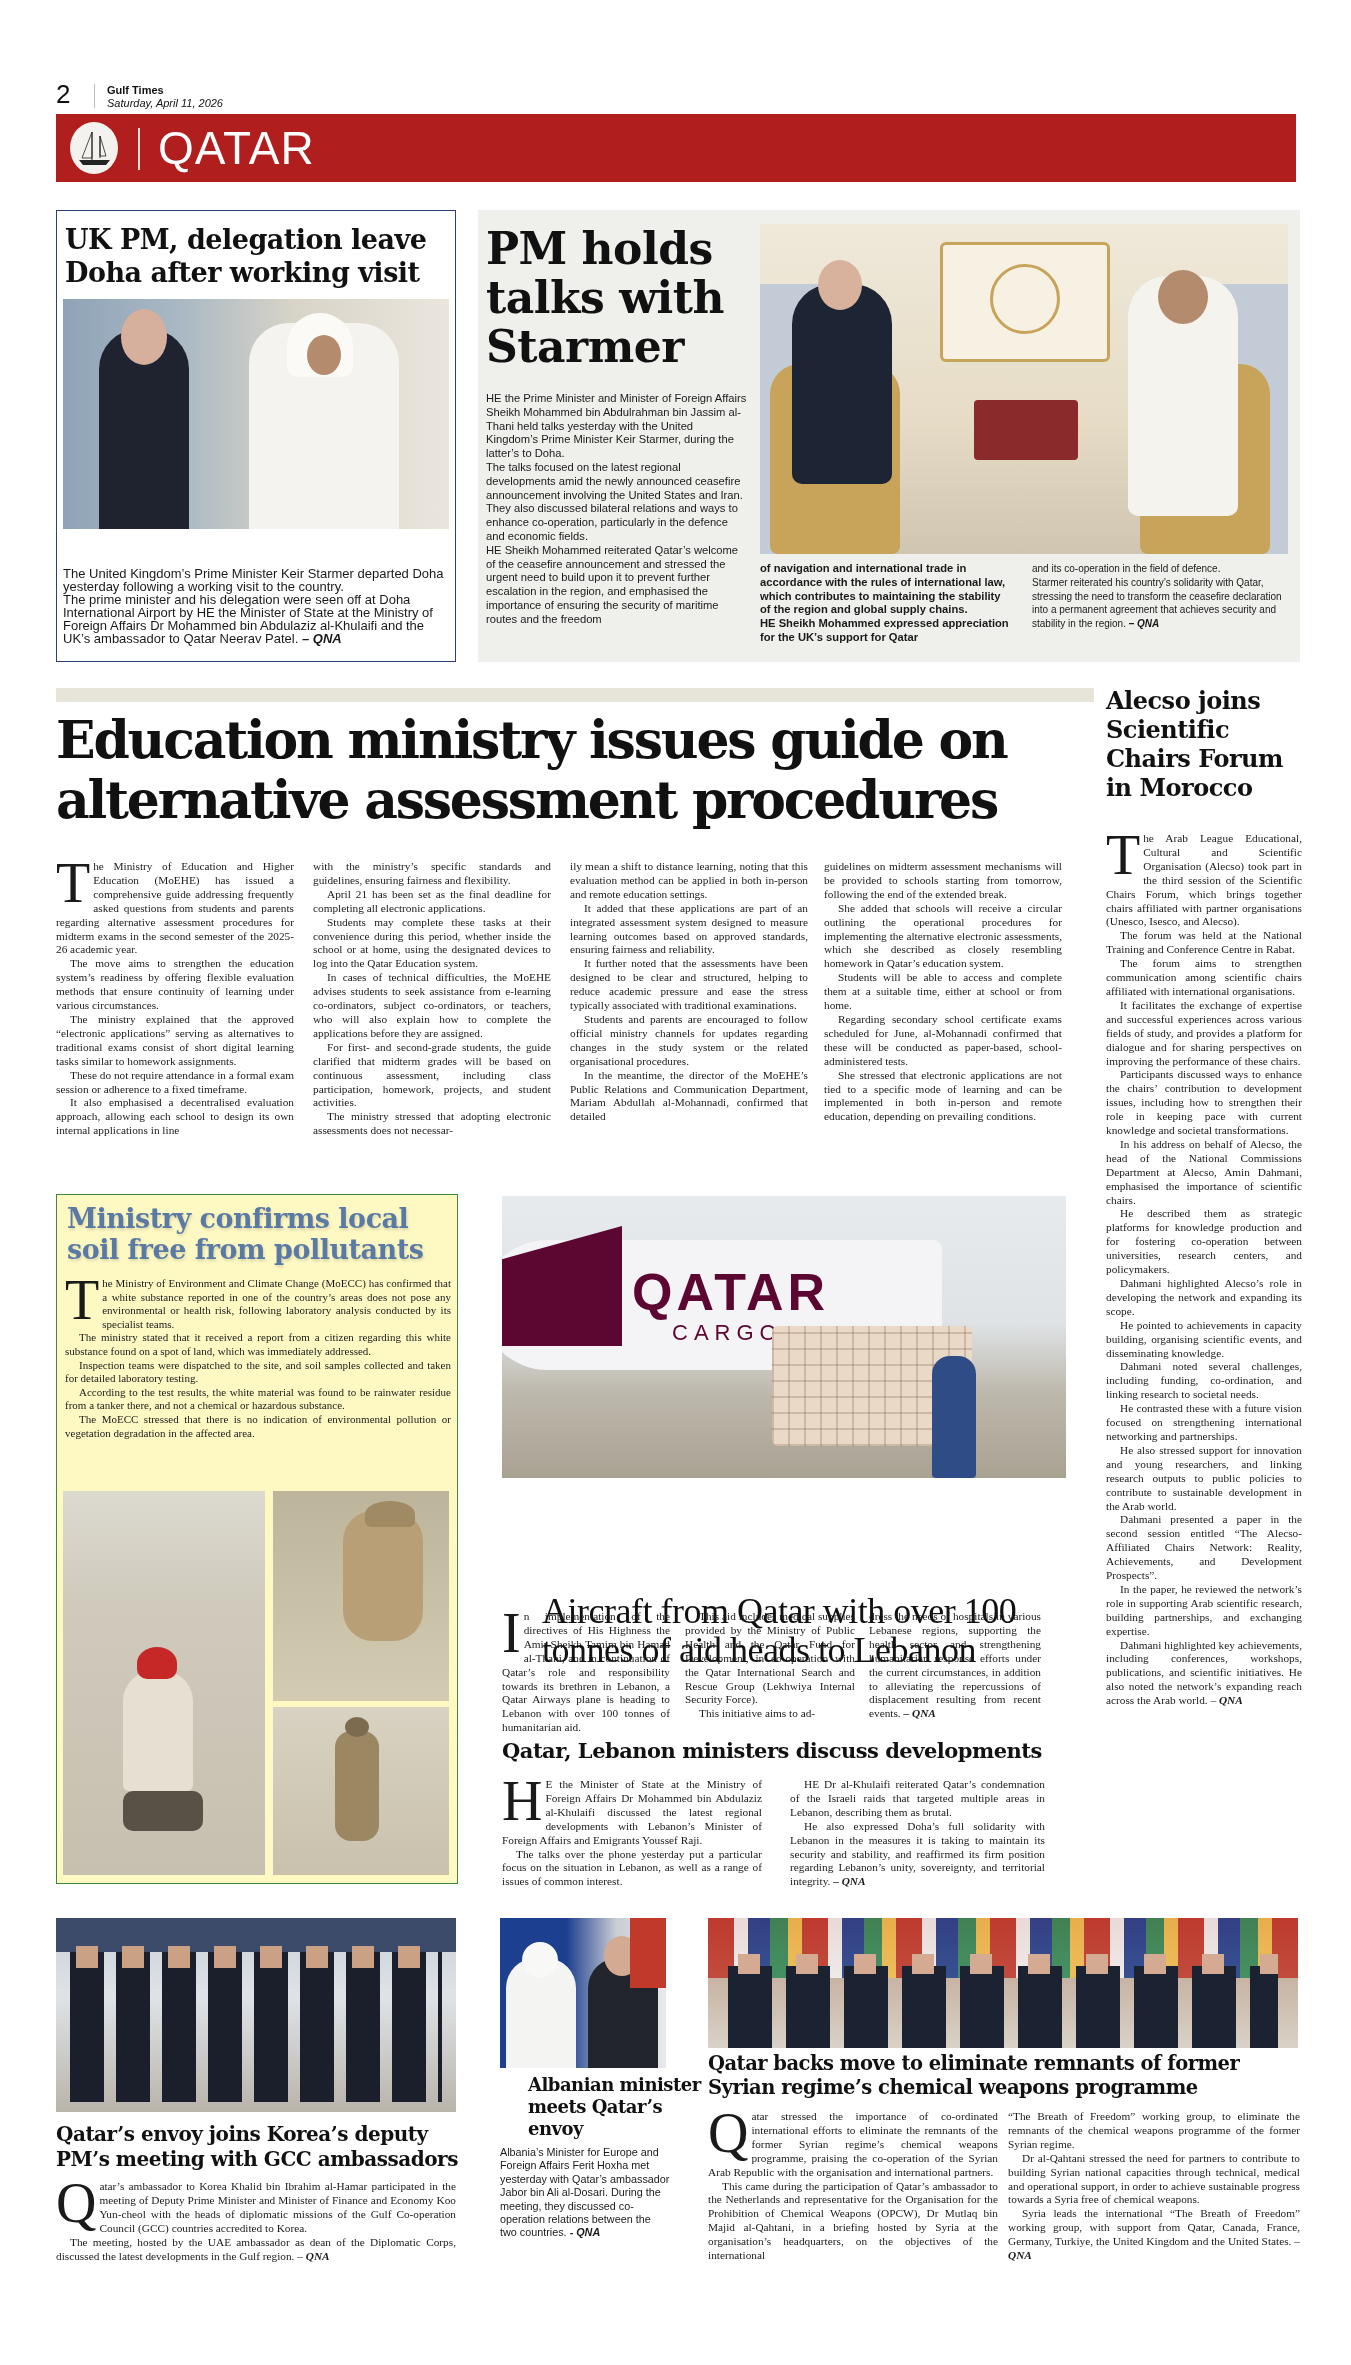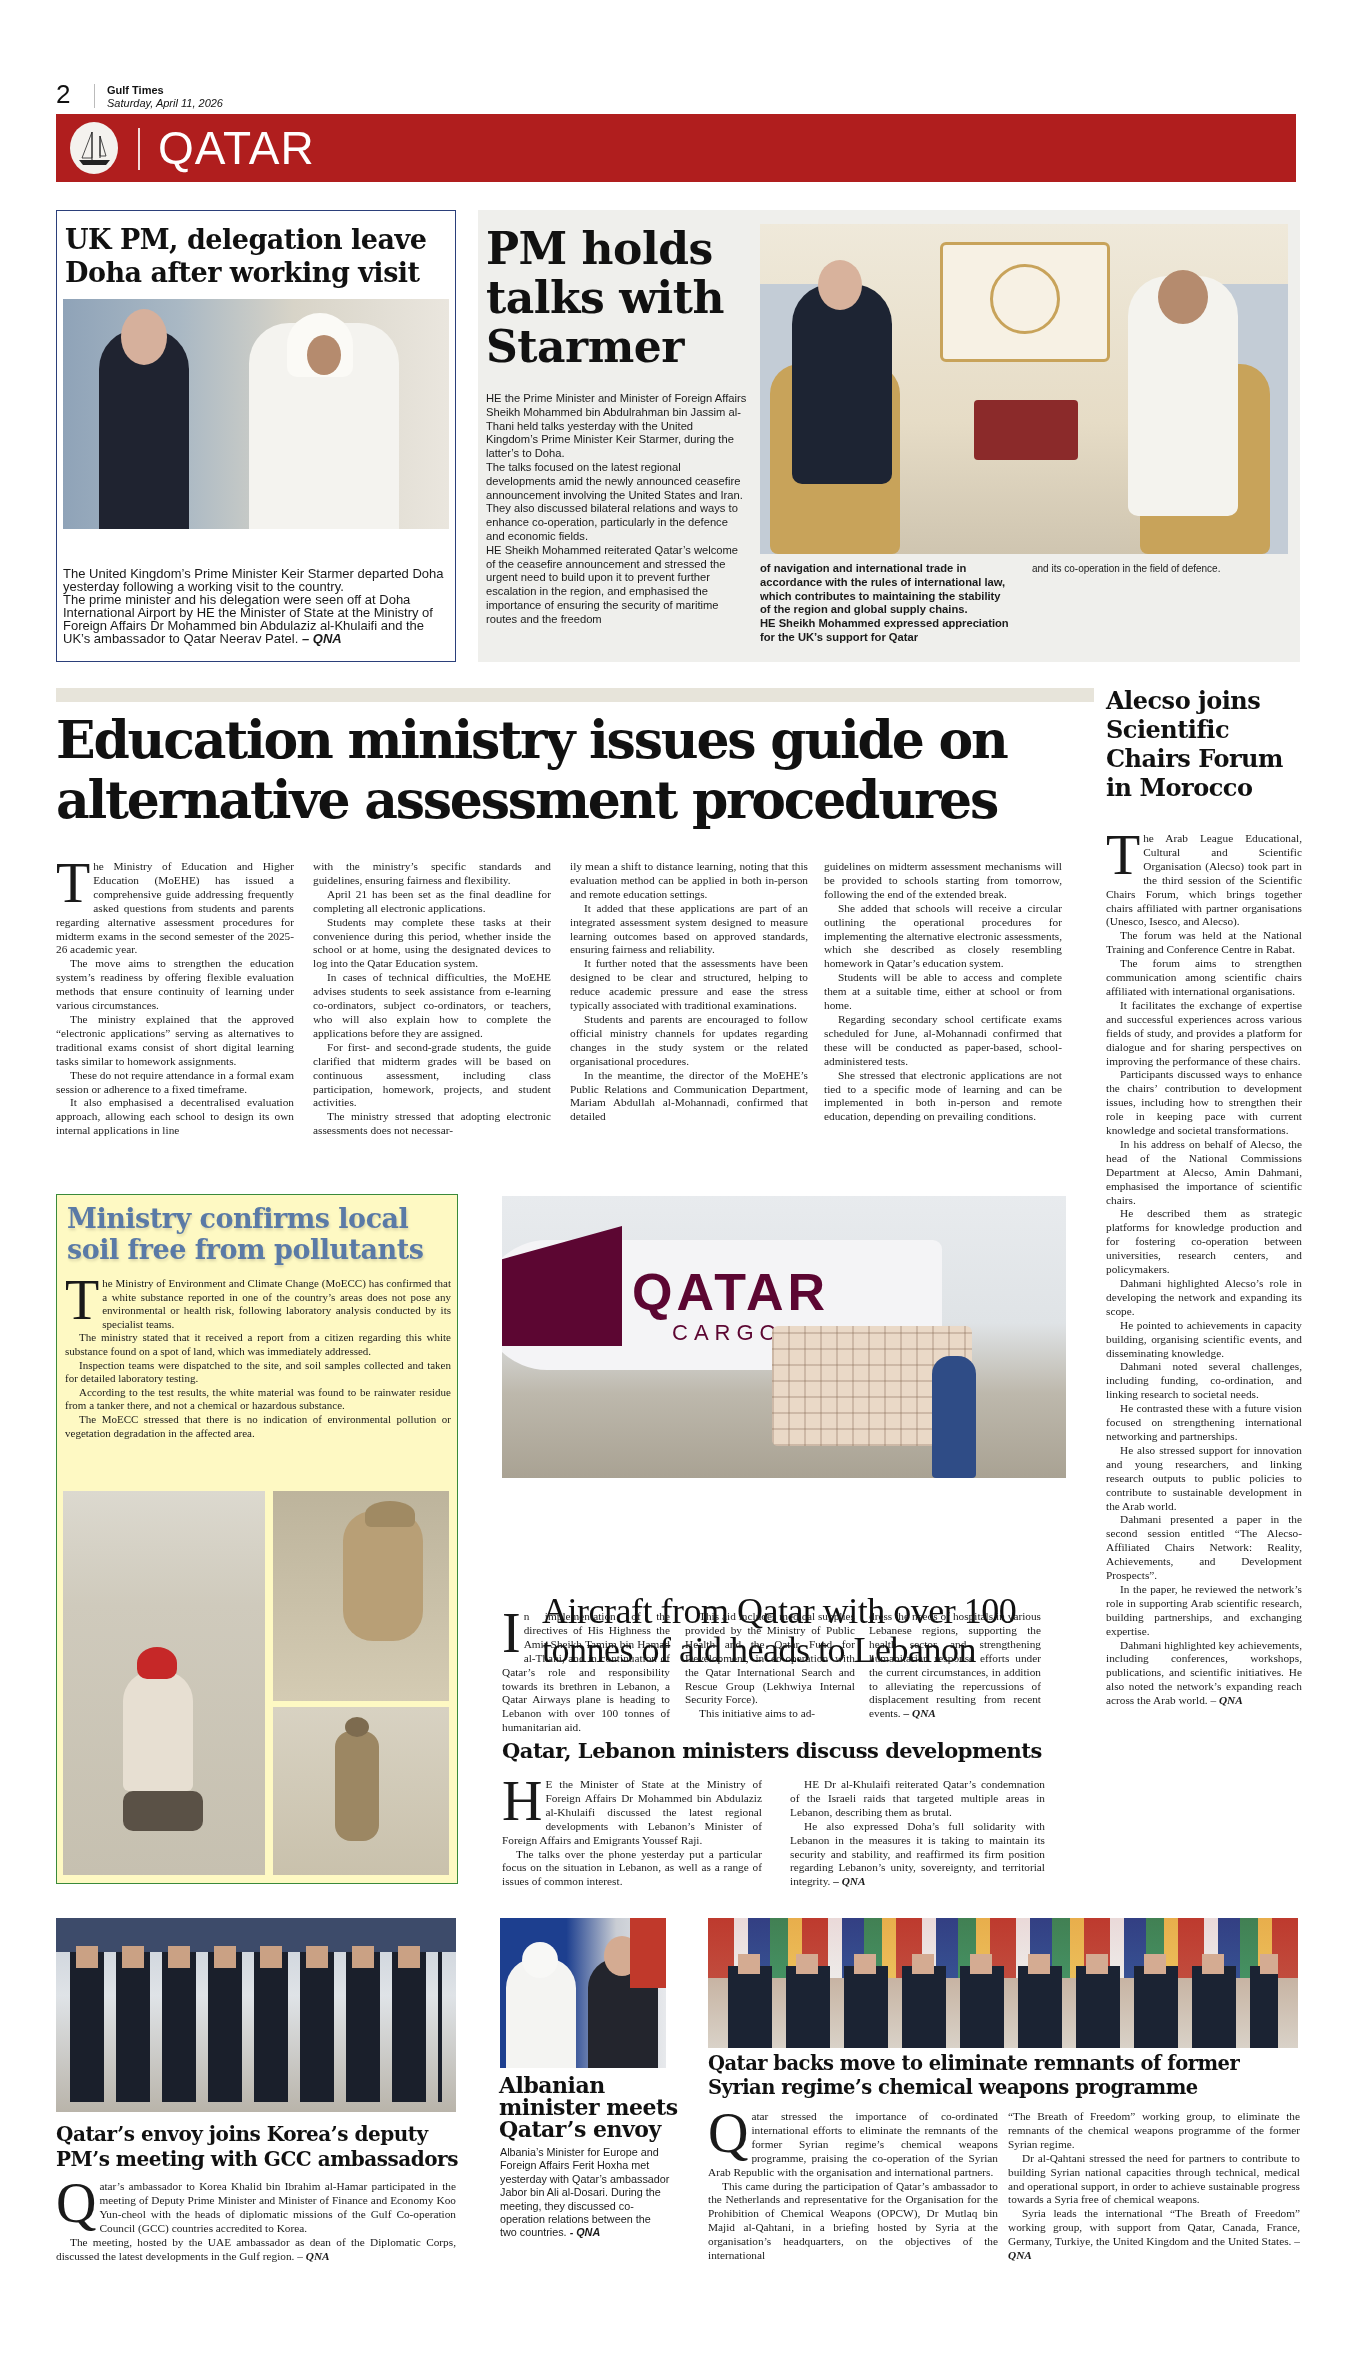--- a/index.html
+++ b/index.html
@@ -75,20 +75,21 @@
     <p>The talks focused on the latest regional developments amid the newly announced ceasefire announcement involving the United States and Iran.</p>
     <p>They also discussed bilateral relations and ways to enhance co-operation, particularly in the defence and economic fields.</p>
     <p>HE Sheikh Mohammed reiterated Qatar’s welcome of the ceasefire announcement and stressed the urgent need to build upon it to prevent further escalation in the region, and emphasised the importance of ensuring the security of maritime routes and the freedom</p>
   </div>
   <div class="abs body-sans" style="left:282px;top:352px;width:254px;font-size:11.2px;line-height:13.8px;font-weight:bold;">
     <p>of navigation and international trade in accordance with the rules of international law, which contributes to maintaining the stability of the region and global supply chains.</p>
     <p>HE Sheikh Mohammed expressed appreciation for the UK’s support for Qatar</p>
   </div>
   <div class="abs body-sans" style="left:554px;top:352px;width:262px;font-size:10px;line-height:13.8px;">
     <p>and its co-operation in the field of defence.</p>
+    <p><span>Starmer reiterated his country’s solidarity with Qatar, stressing the need to transform the ceasefire declaration into a permanent agreement that achieves security and stability in the region.</span> <span class="qna">– QNA</span></p>
   </div>
 </div>
 
 <div class="abs" style="left:56px;top:688px;width:1038px;height:14px;background:#e7e4da;"></div>
 <h1 class="abs" style="left:56px;top:710px;width:1040px;font-family:'DejaVu Serif',serif;font-weight:bold;font-size:52px;line-height:60px;letter-spacing:-2.2px;color:#111;">Education ministry issues guide on alternative assessment procedures</h1>
 
 <div class="col body-serif" style="left:56px;top:860px;width:238px;">
   <p class="first"><span class="dropcap">T</span><span>he Ministry of Education and Higher Education (MoEHE) has issued a comprehensive guide addressing frequently asked questions from students and parents regarding alternative assessment procedures for midterm exams in the second semester of the 2025-26 academic year.</span></p>
   <p>The move aims to strengthen the education system’s readiness by offering flexible evaluation methods that ensure continuity of learning under various circumstances.</p>
   <p>The ministry explained that the approved “electronic applications” serving as alternatives to traditional exams consist of short digital learning tasks similar to homework assignments.</p>
@@ -203,21 +204,21 @@
   <p><span>The meeting, hosted by the UAE ambassador as dean of the Diplomatic Corps, discussed the latest developments in the Gulf region. –</span> <span class="qna">QNA</span></p>
 </div>
 
 <div class="abs photo" style="left:500px;top:1918px;width:166px;height:150px;background:linear-gradient(90deg,#1d3f8f 0%,#1d3f8f 40%,#c9cdd4 70%,#e7e9ec 100%);">
   <div class="abs" style="left:6px;top:40px;width:70px;height:110px;background:#f4f4f2;border-radius:30px 30px 0 0;"></div>
   <div class="abs" style="left:22px;top:24px;width:36px;height:36px;background:#f8f8f6;border-radius:50%;"></div>
   <div class="abs" style="left:88px;top:40px;width:70px;height:110px;background:#23252d;border-radius:30px 30px 0 0;"></div>
   <div class="abs" style="left:104px;top:18px;width:36px;height:40px;background:#d4ab92;border-radius:50%;"></div>
   <div class="abs" style="left:130px;top:0;width:36px;height:70px;background:#c0392b;"></div>
 </div>
-<h2 class="abs slab" style="left:499px;top:2074px;width:180px;font-size:22px;line-height:22px;color:#111;">Albanian minister meets Qatar’s envoy</h2>
+<h2 class="abs slab" style="left:528px;top:2074px;width:180px;font-size:18px;line-height:22px;color:#111;">Albanian minister meets Qatar’s envoy</h2>
 <div class="col body-sans" style="left:500px;top:2146px;width:170px;font-size:10.8px;line-height:13.4px;">
   <p><span>Albania’s Minister for Europe and Foreign Affairs Ferit Hoxha met yesterday with Qatar’s ambassador Jabor bin Ali al-Dosari. During the meeting, they discussed co-operation relations between the two countries.</span> <span class="qna">- QNA</span></p>
 </div>
 
 <div class="abs photo" style="left:708px;top:1918px;width:590px;height:130px;background:linear-gradient(180deg,#b0413e 0%,#c7b3a2 45%,#d9d2c8 100%);">
   <div class="abs" style="left:0;top:0;width:590px;height:60px;background:repeating-linear-gradient(90deg,#c0392b 0 26px,#f4f4f4 26px 40px,#1d3f8f 40px 62px,#2e8b57 62px 80px,#f2c14e 80px 94px);opacity:0.85;"></div>
   <div class="abs" style="left:20px;top:48px;width:550px;height:82px;background:repeating-linear-gradient(90deg,#1b2333 0 44px,transparent 44px 58px);"></div>
   <div class="abs" style="left:30px;top:36px;width:540px;height:20px;background:repeating-linear-gradient(90deg,#d4ab92 0 22px,transparent 22px 58px);"></div>
 </div>
 <h2 class="abs slab" style="left:708px;top:2052px;width:600px;font-size:19.5px;line-height:24px;color:#111;">Qatar backs move to eliminate remnants of former Syrian regime’s chemical weapons programme</h2>

